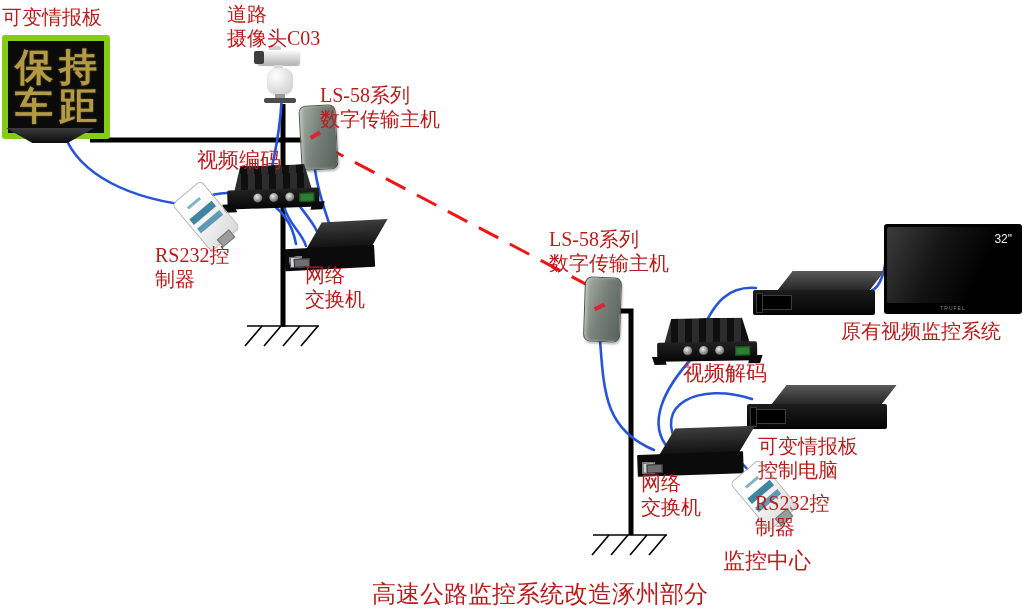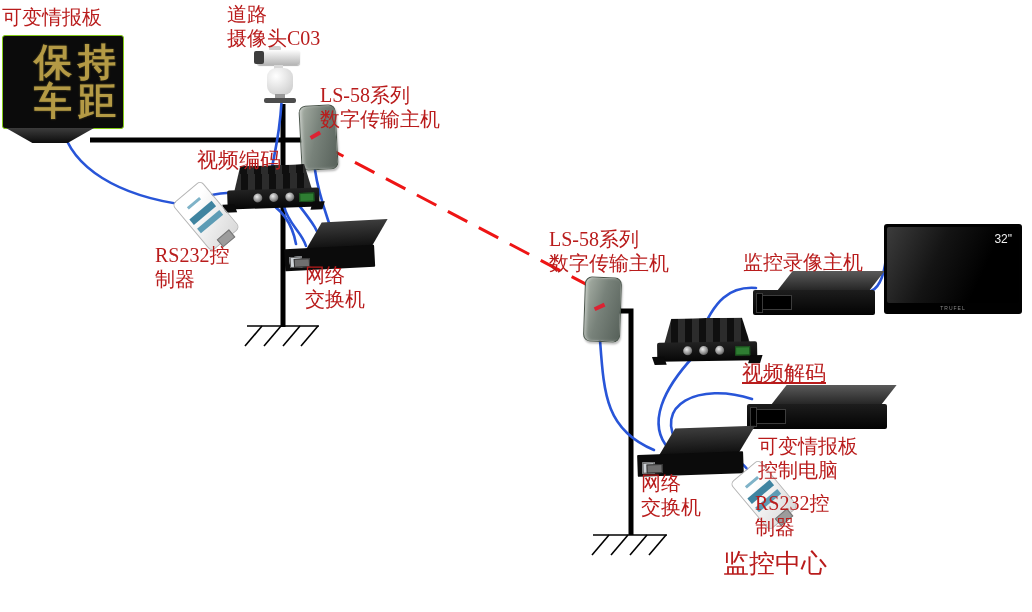--- a/index.html
+++ b/index.html
@@ -4,22 +4,22 @@
 <style>
   html,body{margin:0;padding:0;background:#fff;}
   #canvas{position:relative;width:1032px;height:612px;background:#ffffff;overflow:hidden;
           font-family:"Liberation Serif","DejaVu Serif",serif;}
   #wires{position:absolute;left:0;top:0;z-index:1;}
   .device{position:absolute;z-index:2;}
   .label{position:absolute;z-index:3;color:#b91c1c;white-space:nowrap;}
   .two-line{text-align:left;line-height:1.18;white-space:nowrap;}
 
   
-  #vms{left:2px;top:35px;width:96px;height:92px;background:#0b0b0b;border:1px solid #84cc16;
-       border-radius:3px;display:flex;flex-direction:column;justify-content:center;align-items:center;padding-left:24px;}
+  #vms{left:2px;top:35px;width:96px;height:92px;background:#0b0b0b;border:6px solid #84cc16;
+       border-radius:3px;display:flex;flex-direction:column;justify-content:center;align-items:center;}
   .vms-row{color:#b49a45;font-size:38px;font-weight:bold;letter-spacing:6px;line-height:1.02;
            margin-left:6px;text-shadow:0 0 2px #6e5f27;}
   #vms-bracket{left:6px;top:128px;width:88px;height:15px;z-index:2;
        background:linear-gradient(#3c3c3c,#0c0c0c);clip-path:polygon(0 0,100% 0,70% 100%,30% 100%);}
 
   
   #camera{left:253px;top:46px;width:52px;height:62px;}
   #camera div{position:absolute;}
   .cam-knob{left:16px;top:0;width:12px;height:5px;background:#cfcfcf;border-radius:2px;}
   .cam-head{left:4px;top:4px;width:43px;height:15px;background:linear-gradient(#fdfdfd,#b5b5b5);
@@ -102,21 +102,21 @@
   #rs232b{left:745px;top:464px;transform:rotate(-40deg);}
 
   
   #monitor{left:884px;top:224px;width:138px;height:90px;background:#010101;border-radius:3px;padding:3px;box-sizing:border-box;}
   .screen{position:relative;width:100%;height:76px;border-radius:2px;
           background:linear-gradient(115deg,#3c3c3c 0%,#141414 38%,#000 70%);}
   .size-badge{position:absolute;top:5px;right:7px;color:#f0f0f0;font-size:12px;
               font-family:"Liberation Sans","DejaVu Sans",sans-serif;}
   .brand{position:absolute;left:0;right:0;bottom:-8px;text-align:center;color:#8a8a8a;
          font-size:5px;letter-spacing:1px;font-family:"Liberation Sans",sans-serif;} .fs20{font-size:20px;} .fs21{font-size:21px;}
-  .fs24{font-size:24px;} .fs26{font-size:26px;} .fs27{font-size:27px;}
+  .fs24{font-size:24px;} .fs26{font-size:22px;} .fs27{font-size:27px;}
 </style>
 </head>
 <body>
 
 <div id="canvas">
 
   <svg id="wires" width="1032" height="612">
 
     <line x1="90" y1="140" x2="303" y2="140" stroke="#000" stroke-width="5"></line>
     <line x1="283" y1="104" x2="283" y2="327" stroke="#000" stroke-width="5"></line>
@@ -291,36 +291,37 @@
     <span>交换机</span>
   </div>
 
 
 
   <div class="label two-line fs20" style="left:549px;top:228px;width:140px;">
     <span>LS-58系列</span><br>
     <span>数字传输主机</span>
   </div>
 
-  <div class="label fs20" style="left:743px;top:249px;">监控录像主机</div>
-
-
-  <div class="label fs21" style="left:742px;top:359px;text-decoration:underline;">视频解码</div>
+
+  <div class="label fs20" style="left:841px;top:318px;">原有视频监控系统</div>
+
+  <div class="label fs21" style="left:683px;top:359px;">视频解码</div>
 
   <div class="label two-line fs20" style="left:758px;top:435px;width:120px;">
     <span>可变情报板</span><br>
     <span>控制电脑</span>
   </div>
 
   <div class="label two-line fs20" style="left:641px;top:472px;width:70px;">
     <span>网络</span><br>
     <span>交换机</span>
   </div>
 
   <div class="label two-line fs20" style="left:755px;top:492px;width:90px;">
     <span>RS232控</span><br>
     <span>制器</span>
   </div>
 
   <div class="label fs26" style="left:723px;top:546px;">监控中心</div>
 
+  <div class="label fs24" style="left:340px;top:578px;width:400px;text-align:center;">高速公路监控系统改造涿州部分</div>
 
 </div>
 
 </body></html>

